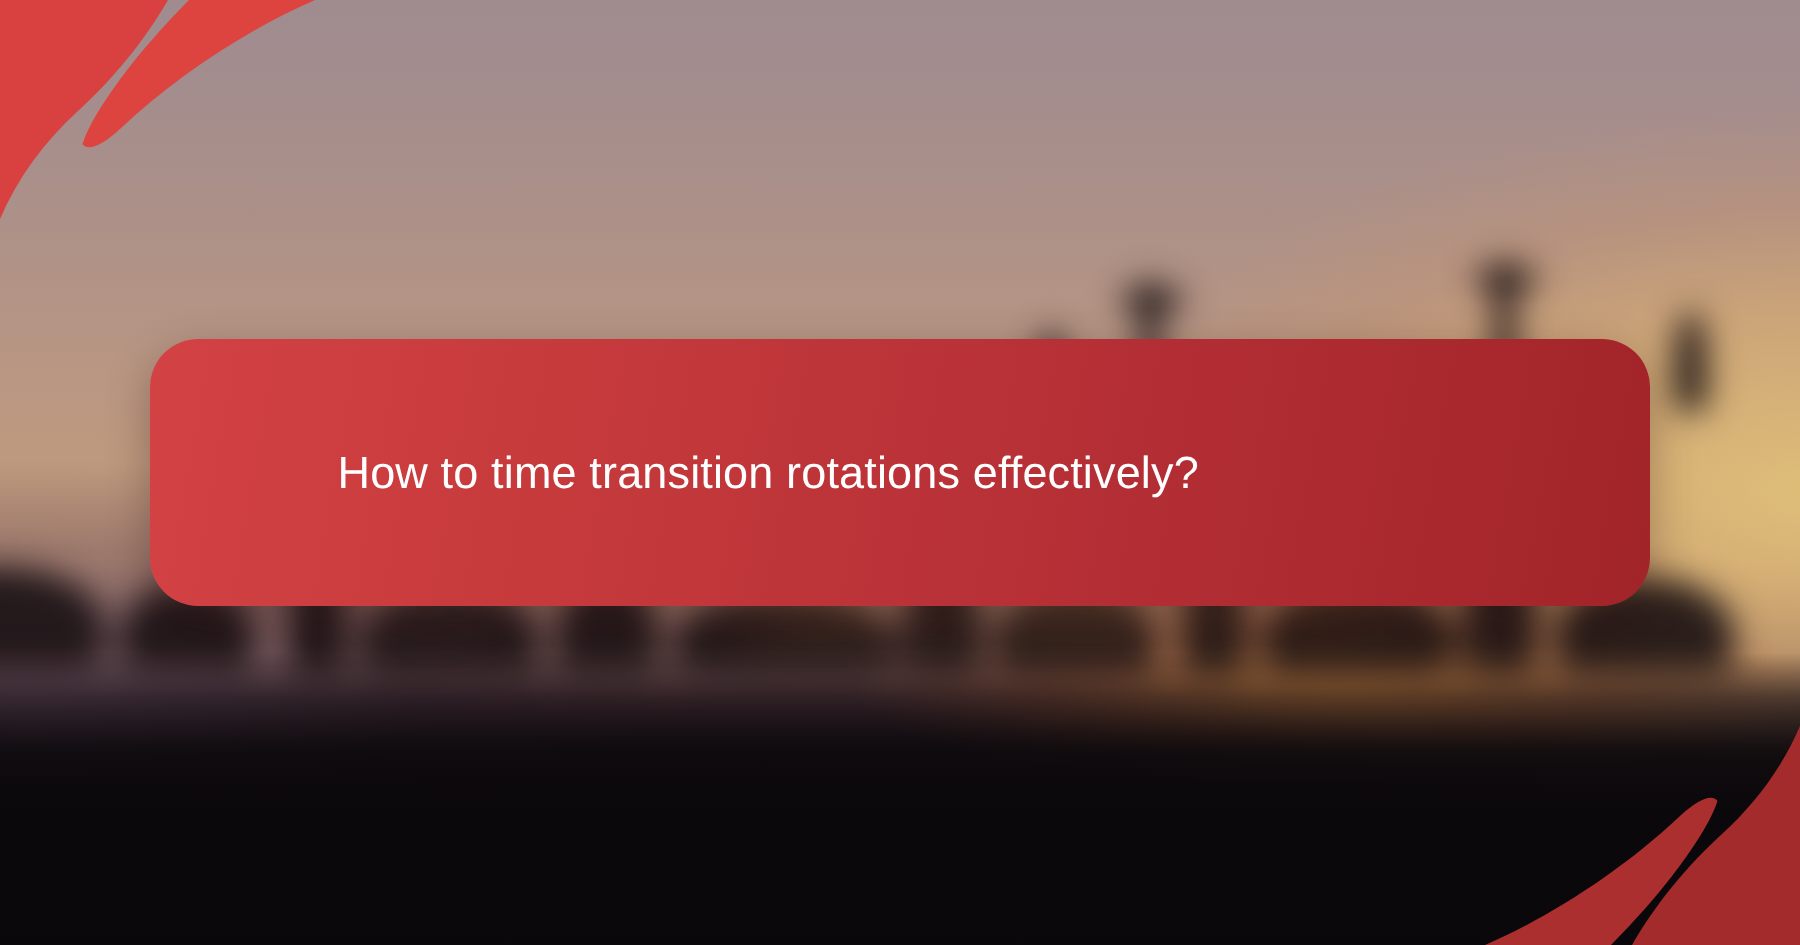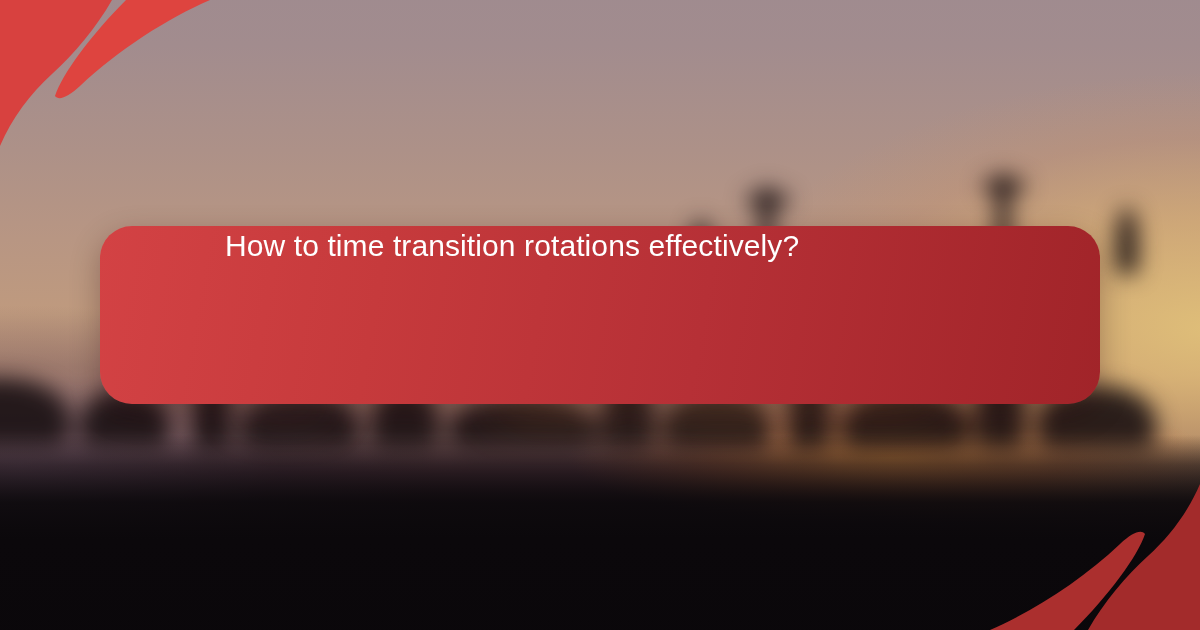--- a/index.html
+++ b/index.html
@@ -101,20 +101,21 @@
   .card {
     position: absolute;
     left: 100px;
     top: 226px;
     width: 1000px;
     height: 178px;
     border-radius: 32px;
     background: linear-gradient(100deg, #d34244 0%, #c63a3c 28%, #b63036 60%, #a12429 100%);
     box-shadow: 0 10px 30px rgba(40,8,10,0.30);
     display: flex;
+    align-items: center;
     box-sizing: border-box;
     padding: 0 62px 0 125px;
   }
   .card-text {
     color: #ffffff;
     font-size: 30px;
     font-weight: 400;
     line-height: 1.3;
     letter-spacing: 0.1px;
     text-align: left;

